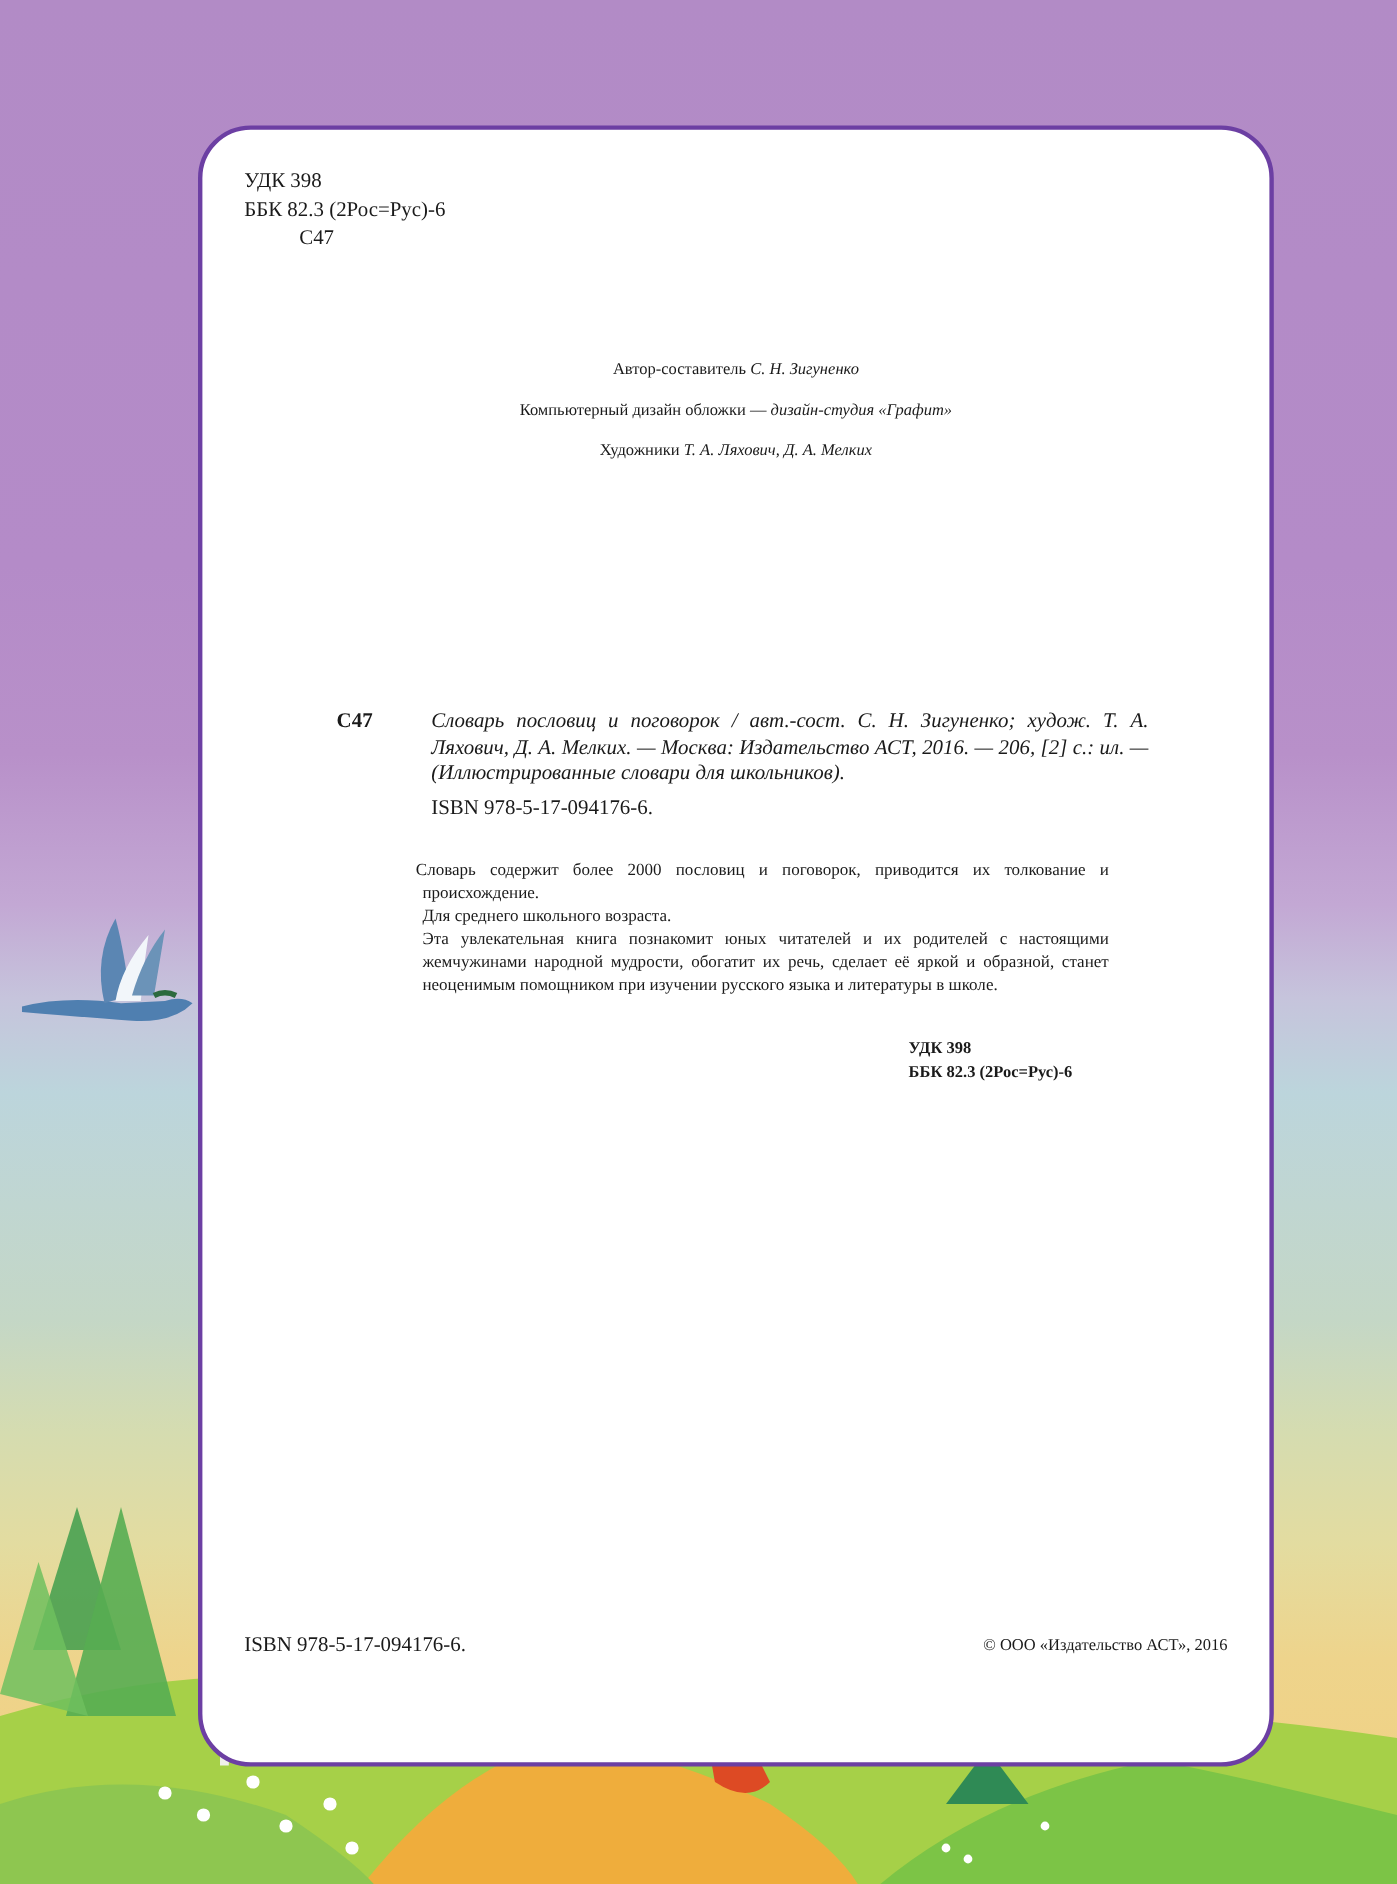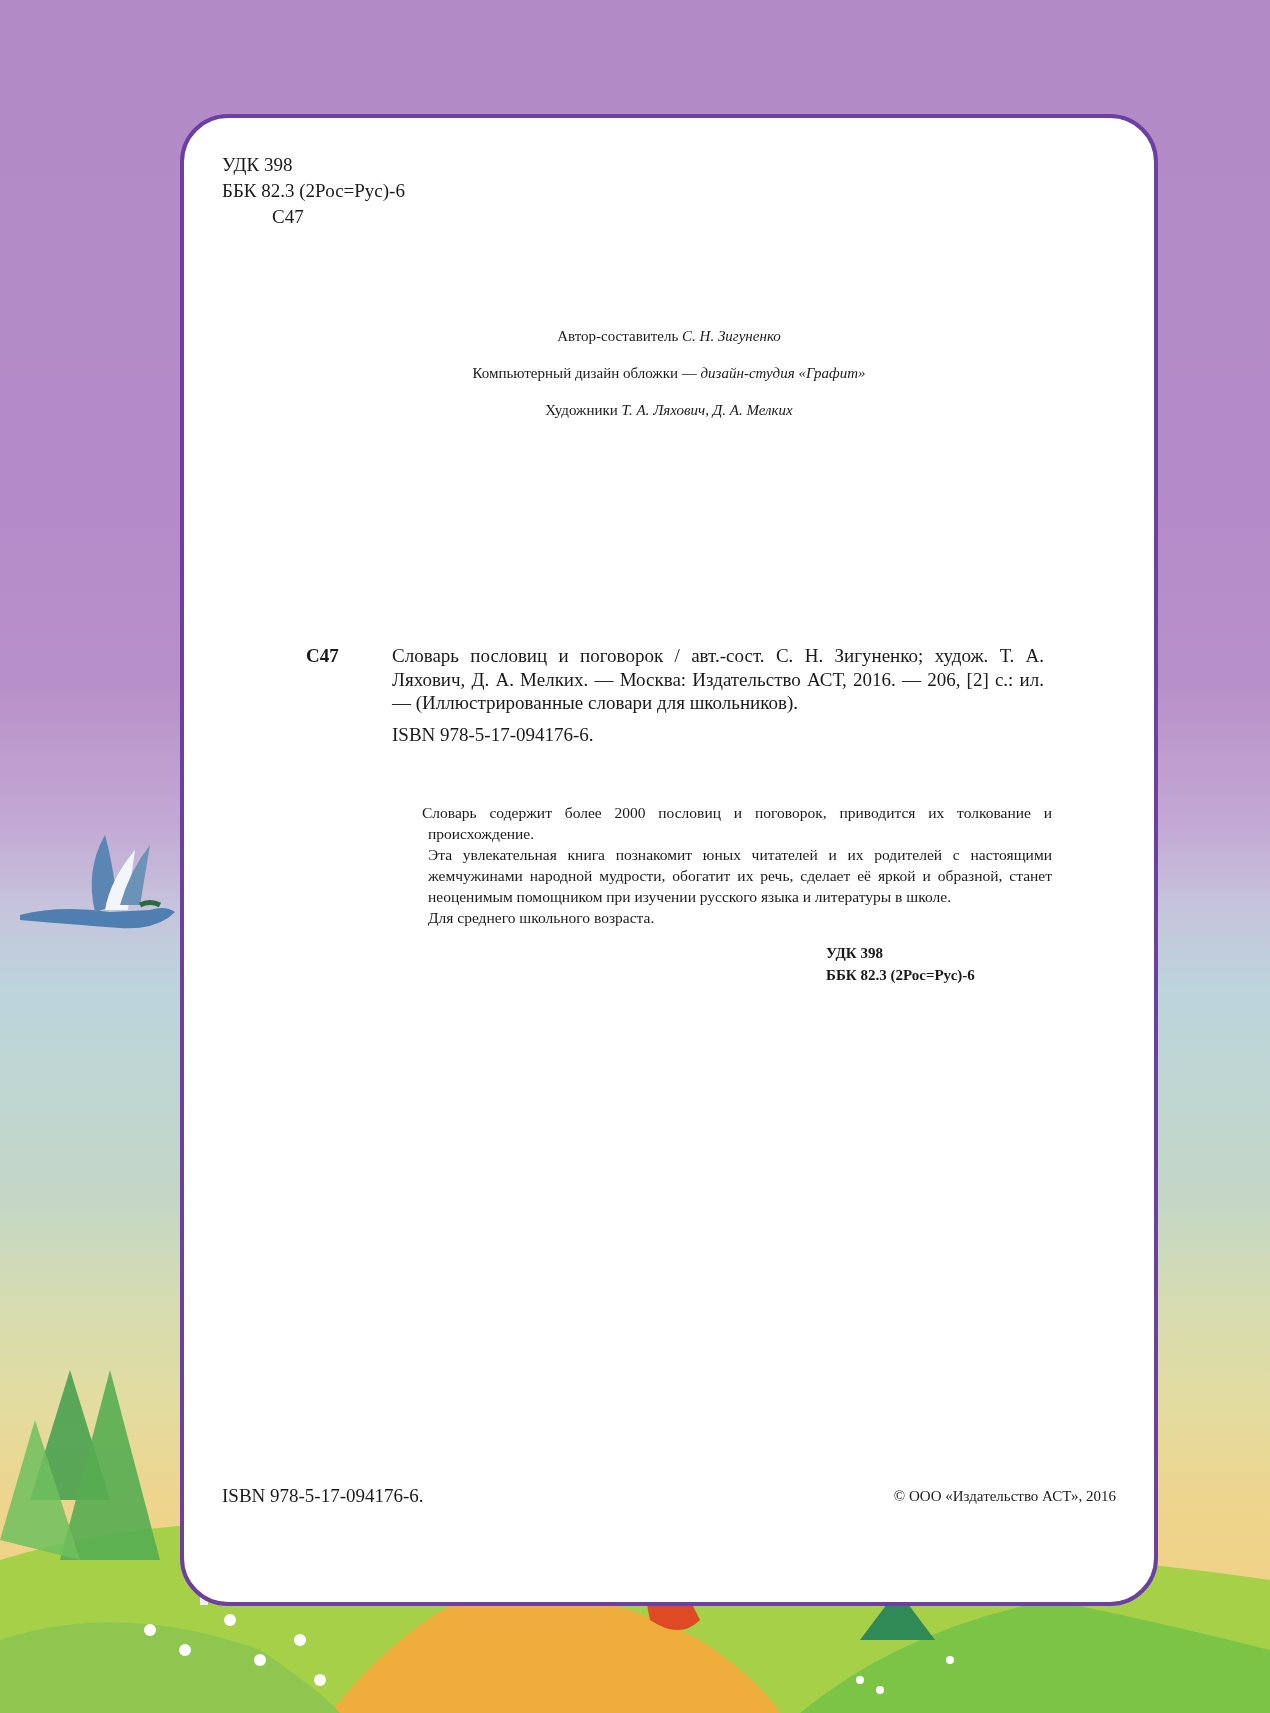--- a/index.html
+++ b/index.html
@@ -19,23 +19,23 @@
   }
   .t { position: absolute; white-space: nowrap; font-size: 18px; line-height: 26px; }
   .udk-top { left: 38px; top: 34px; font-family: "Liberation Serif", serif; font-size: 19px; }
   .udk-top div { height: 26px; }
   .udk-top .c47 { padding-left: 50px; }
   .credits { left: 0; width: 100%; top: 200px; text-align: center; font-family: "Liberation Serif", serif; font-size: 15px; }
   .credits div { height: 37px; line-height: 37px; }
   .credits i { font-style: italic; }
   .biblio { left: 142px; top: 526px; width: 718px; white-space: normal; font-family: "Liberation Serif", serif; font-size: 19px; line-height: 23.5px; }
   .biblio .code { position: absolute; left: -20px; top: 0; font-weight: bold; }
-  .biblio .entry { margin-left: 66px; text-indent: 0; text-align: justify; text-align-last: left; }
+  .biblio .entry { margin-left: 66px; text-indent: 0; text-align: justify; text-align-last: left; font-style: italic; }
   .biblio .isbn { margin-left: 66px; margin-top: 8px; }
-  .annot { left: 228px; top: 684px; width: 596px; white-space: normal; font-family: "Liberation Serif", serif; font-size: 15.5px; line-height: 21px; margin-left: 44px; }
+  .annot { left: 228px; top: 662px; width: 596px; white-space: normal; font-family: "Liberation Serif", serif; font-size: 15.5px; line-height: 21px; }
   .annot p { margin: 0; text-indent: 0; text-align: justify; }
   .annot p:not(.nojust) { text-align-last: left; }
   .udk-bottom { left: 642px; top: 824px; font-family: "Liberation Serif", serif; font-weight: bold; font-size: 15px; line-height: 22px; }
   .footer-isbn { left: 38px; top: 1365px; font-family: "Liberation Serif", serif; font-size: 19px; }
   .footer-copy { right: 38px; top: 1365px; font-family: "Liberation Serif", serif; font-size: 15px; }
 </style>
 </head>
 <body>
 
 <svg class="scene" viewBox="0 0 1270 1713" width="1270" height="1713">
@@ -97,22 +97,22 @@
   </div>
 
   <div class="t biblio">
     <span class="code" data-bind="bibliographic_record.code">С47</span>
     <div class="entry" data-bind="bibliographic_record.entry">Словарь пословиц и поговорок / авт.-сост. С. Н. Зигуненко; худож. Т. А. Ляхович, Д. А. Мелких. — Москва: Издательство АСТ, 2016. — 206, [2] с.: ил. — (Иллюстрированные словари для школьников).</div>
     <div class="isbn" data-bind="bibliographic_record.isbn">ISBN 978-5-17-094176-6.</div>
   </div>
 
   <div class="t annot">
     <p style="text-indent:-6px;"><span style="display:inline-block;width:0"></span><span data-bind="annotation.0">Словарь содержит более 2000 пословиц и поговорок, приводится их толкование и происхождение.</span></p>
+    <p><span data-bind="annotation.2">Для среднего школьного возраста.</span></p>
     <p><span data-bind="annotation.1">Эта увлекательная книга познакомит юных читателей и их родителей с настоящими жемчужинами народной мудрости, обогатит их речь, сделает её яркой и образной, станет неоценимым помощником при изучении русского языка и литературы в школе.</span></p>
-    <p><span data-bind="annotation.2">Для среднего школьного возраста.</span></p>
   </div>
 
   <div class="t udk-bottom">
     <div data-bind="classification_bottom.udk">УДК 398</div>
     <div data-bind="classification_bottom.bbk">ББК 82.3 (2Рос=Рус)-6</div>
   </div>
 
   <div class="t footer-isbn" data-bind="footer.isbn">ISBN 978-5-17-094176-6.</div>
   <div class="t footer-copy" data-bind="footer.copyright">© ООО «Издательство АСТ», 2016</div>
 </div>

